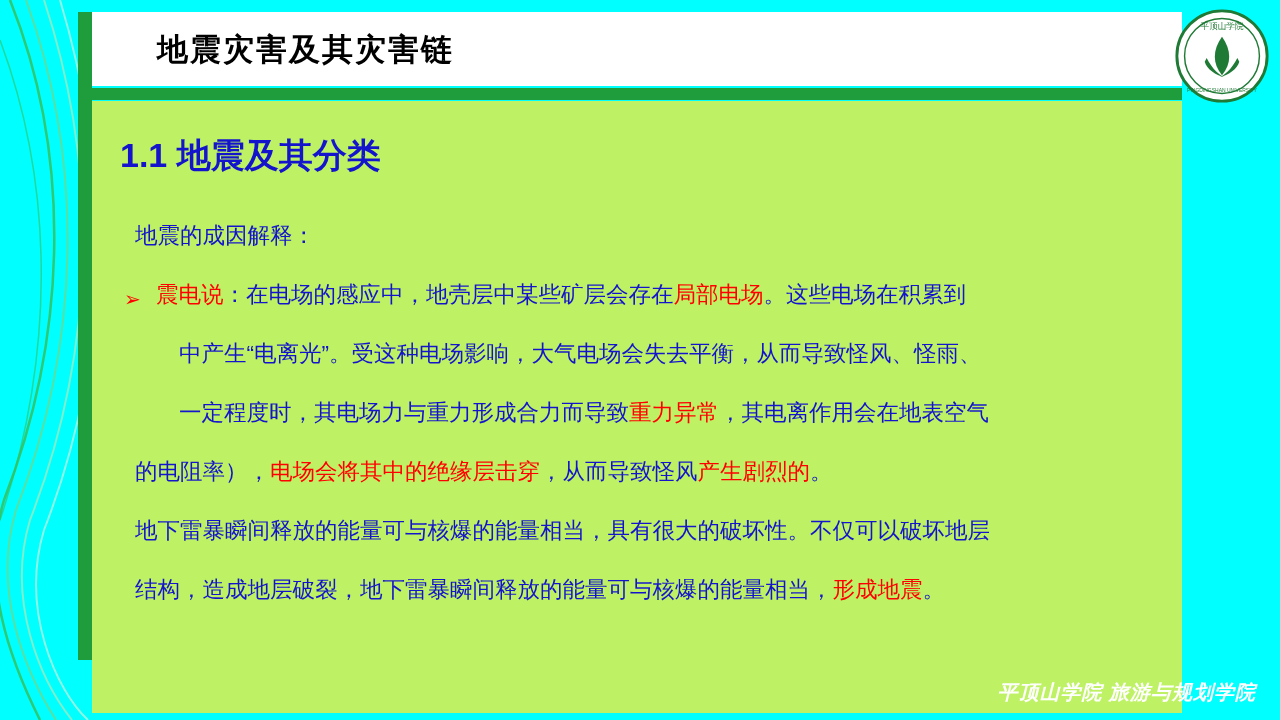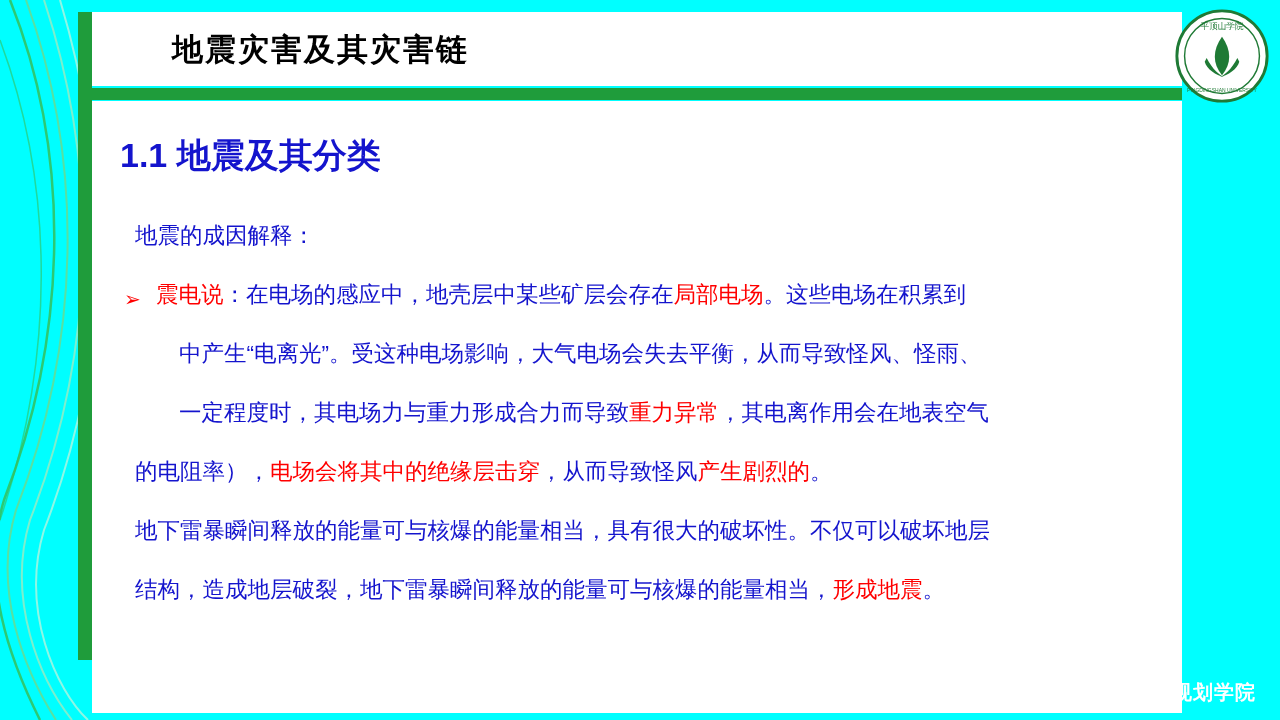--- a/index.html
+++ b/index.html
@@ -42,21 +42,21 @@
     position: absolute;
     left: 92px;
     top: 12px;
     width: 1090px;
     height: 74px;
     background: #ffffff;
     box-sizing: border-box;
   }
   .title-text {
     position: absolute;
-    left: 80px;
+    left: 65px;
     top: 17px;
     font-size: 31px;
     font-weight: bold;
     color: #000000;
     letter-spacing: 2px;
     white-space: nowrap;
   }
   .title-underline-outer {
     position: absolute;
     left: 92px;
@@ -72,21 +72,21 @@
     width: 1090px;
     height: 2px;
     background: #00ffff;
   }
   .body-box {
     position: absolute;
     left: 92px;
     top: 101px;
     width: 1090px;
     height: 612px;
-    background: #ffffff;
+    background: #bef264;
     box-sizing: border-box;
   }
   .section-heading {
     position: absolute;
     left: 28px;
     top: 32px;
     font-size: 34px;
     font-weight: bold;
     color: #1414cd;
     white-space: nowrap;
@@ -134,20 +134,21 @@
   }
   .footer {
     position: absolute;
     right: 24px;
     bottom: 14px;
     font-size: 20px;
     color: #ffffff;
     font-weight: bold;
     letter-spacing: 1px;
     white-space: nowrap;
+    font-style: italic;
   }
 </style>
 </head>
 <body>
 
 <div class="slide">
 
   <svg class="swirls" viewBox="0 0 120 720" preserveAspectRatio="none">
     <path d="M10,0 C70,150 70,330 4,500 C-20,580 10,660 40,720" stroke="#35c05a" stroke-width="2.5" fill="none" opacity="0.85"></path>
     <path d="M26,0 C84,160 82,340 16,510 C-8,590 24,670 56,720" stroke="#6fd88a" stroke-width="2" fill="none" opacity="0.8"></path>

